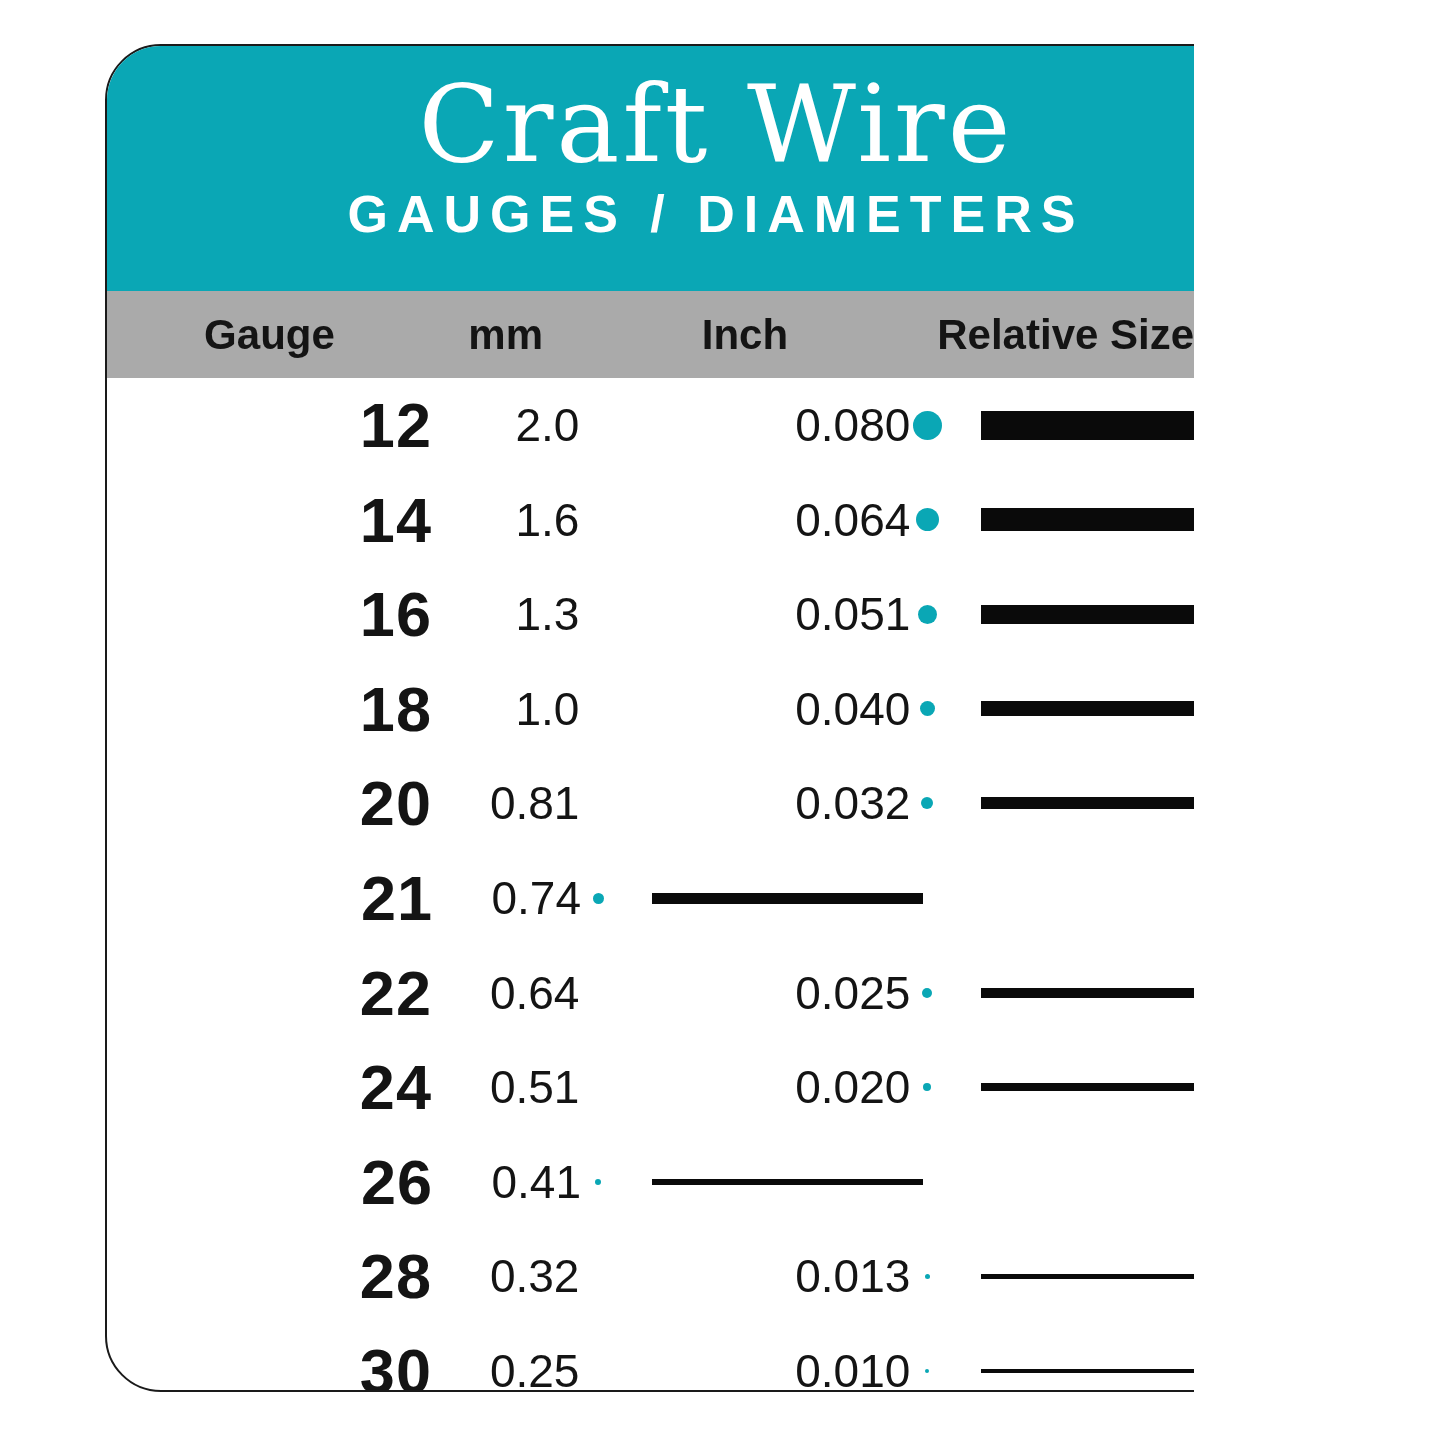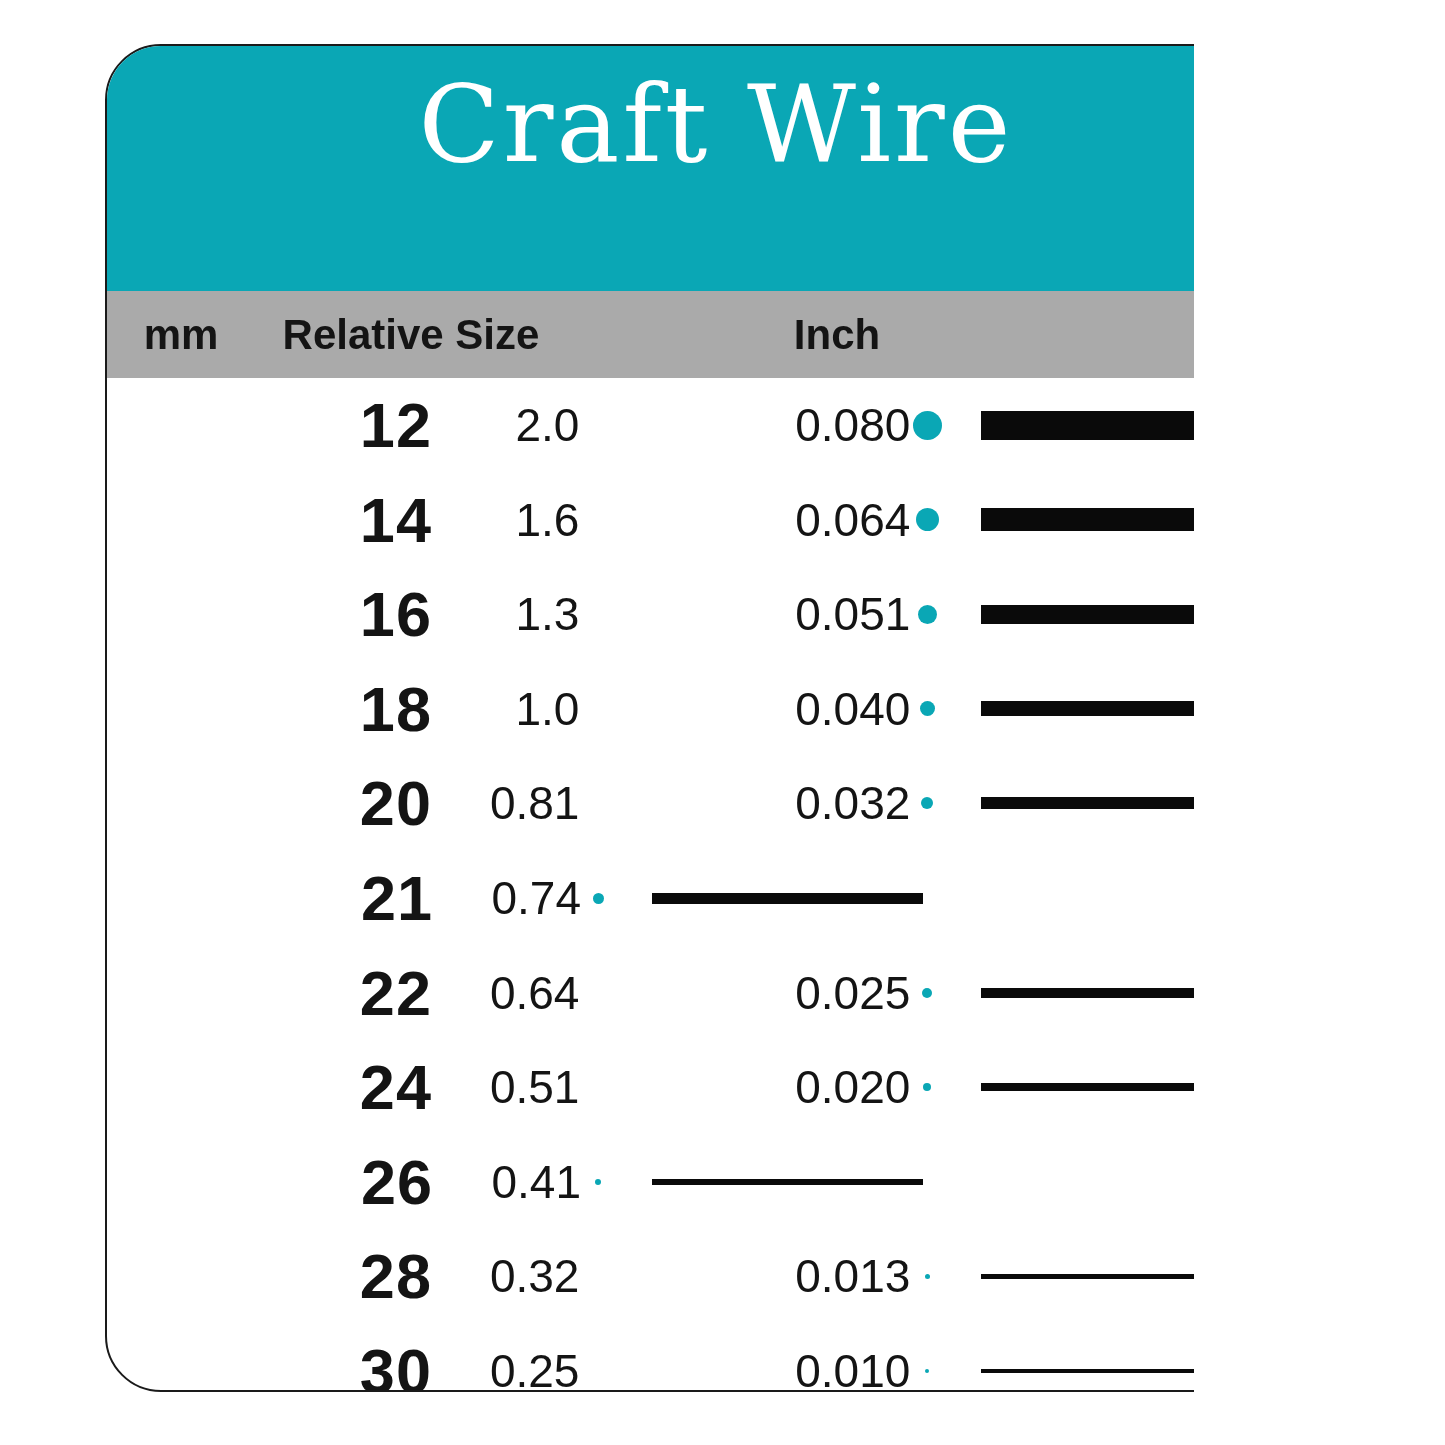--- a/index.html
+++ b/index.html
@@ -118,26 +118,28 @@
   }
 </style>
 </head>
 <body>
 
 <div class="stage">
   <div class="card">
 
     <div class="teal-header">
       <div class="title">Craft Wire</div>
+      <div class="subtitle">GAUGES / DIAMETERS</div>
     </div>
 
     <div class="col-headers">
+      <div class="hcell h-gauge">Gauge</div>
       <div class="hcell h-mm">mm</div>
+      <div class="hcell h-inch">Inch</div>
       <div class="hcell h-size"><span class="shift">Relative Size</span></div>
-      <div class="hcell h-inch">Inch</div>
     </div>
 
     <div class="rows">
 
       <div class="row">
         <div class="cell c-gauge">12</div>
         <div class="cell c-mm">2.0</div>
         <div class="cell c-inch">0.080</div>
         <div class="cell c-size">
           <span class="dot-wrap">

